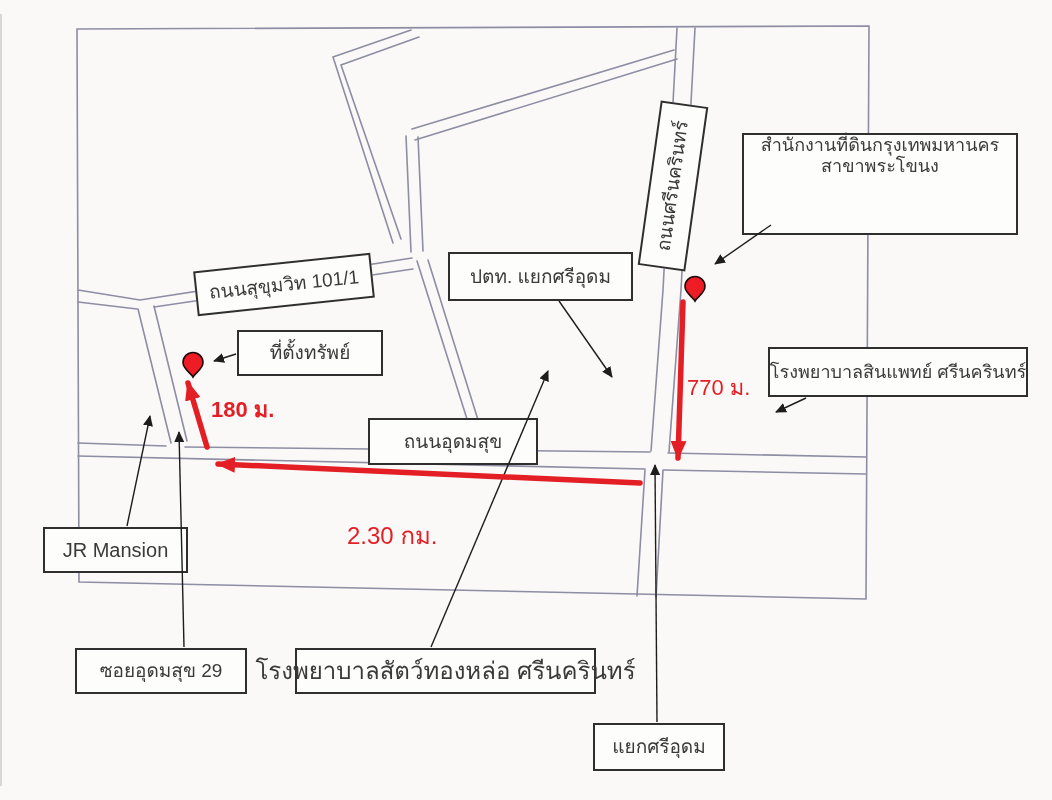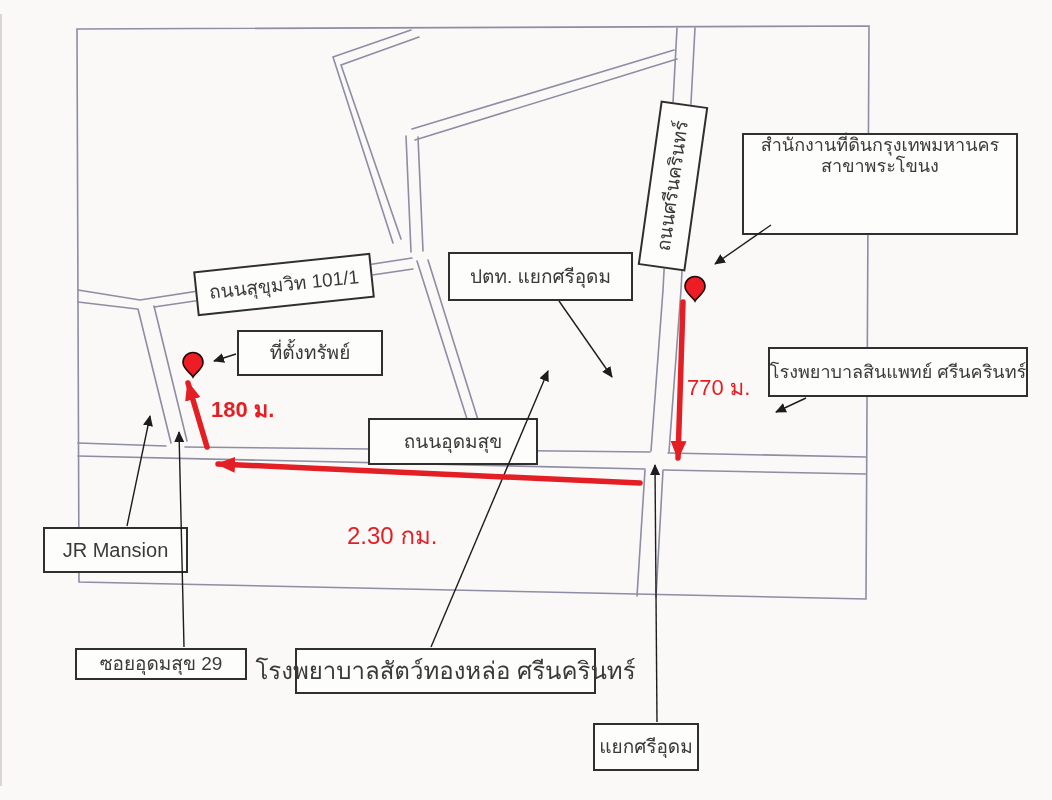--- a/index.html
+++ b/index.html
@@ -100,29 +100,29 @@
   </div>
 
   <div class="label-box" style="left:368px;top:418px;width:170px;height:47px;">
     <span>ถนนอุดมสุข</span>
   </div>
 
   <div class="label-box" style="left:43px;top:527px;width:145px;height:46px;font-size:20px;">
     <span>JR Mansion</span>
   </div>
 
-  <div class="label-box" style="left:75px;top:648px;width:172px;height:32px;">
+  <div class="label-box" style="left:75px;top:648px;width:172px;height:46px;">
     <span>ซอยอุดมสุข 29</span>
   </div>
 
   <div class="label-box" style="left:295px;top:648px;width:301px;height:46px;font-size:24px;">
     <span>โรงพยาบาลสัตว์ทองหล่อ ศรีนครินทร์</span>
   </div>
 
-  <div class="label-box" style="left:593px;top:723px;width:106px;height:48px;">
+  <div class="label-box" style="left:593px;top:723px;width:132px;height:48px;">
     <span>แยกศรีอุดม</span>
   </div>
 
   <div class="dist" style="left:211px;top:392px;font-weight:bold;">180 ม.</div>
   <div class="dist" style="left:687px;top:358px;margin-top:12px;">770 ม.</div>
   <div class="dist" style="left:347px;top:485px;font-size:24px;margin-top:31px;">2.30 กม.</div>
 
   <svg id="overlay" class="layer" width="1052" height="800" viewBox="0 0 1052 800">
     <defs>
       <marker id="ab" markerUnits="userSpaceOnUse" markerWidth="12" markerHeight="10" refX="10" refY="5" orient="auto">

